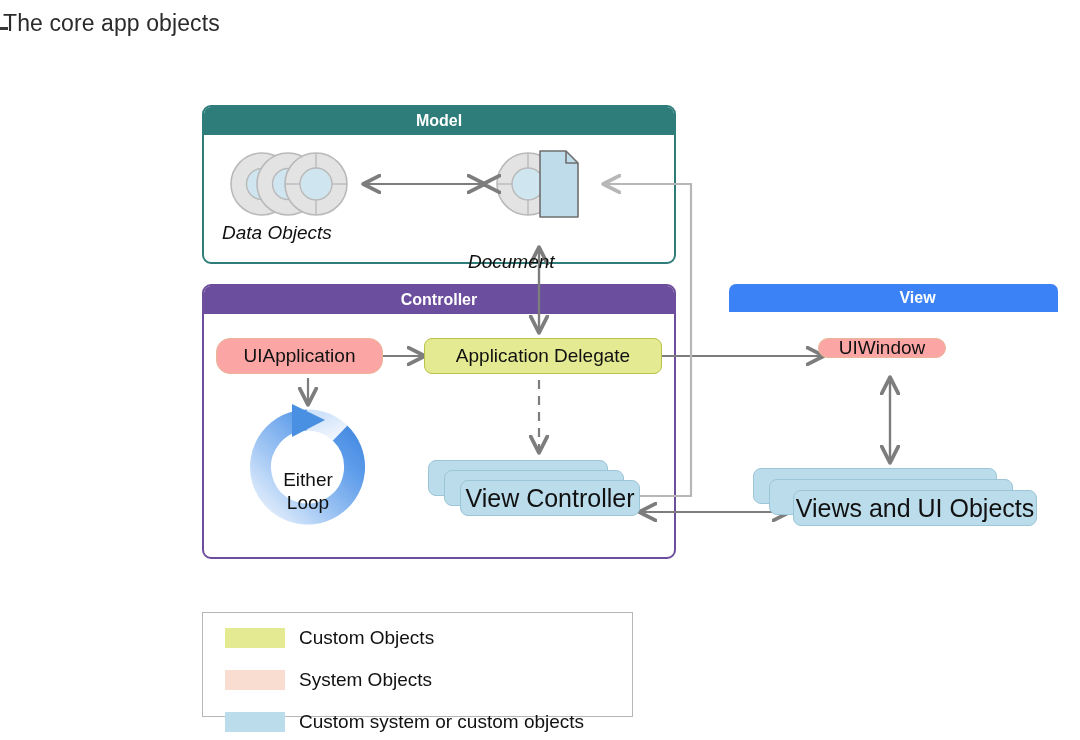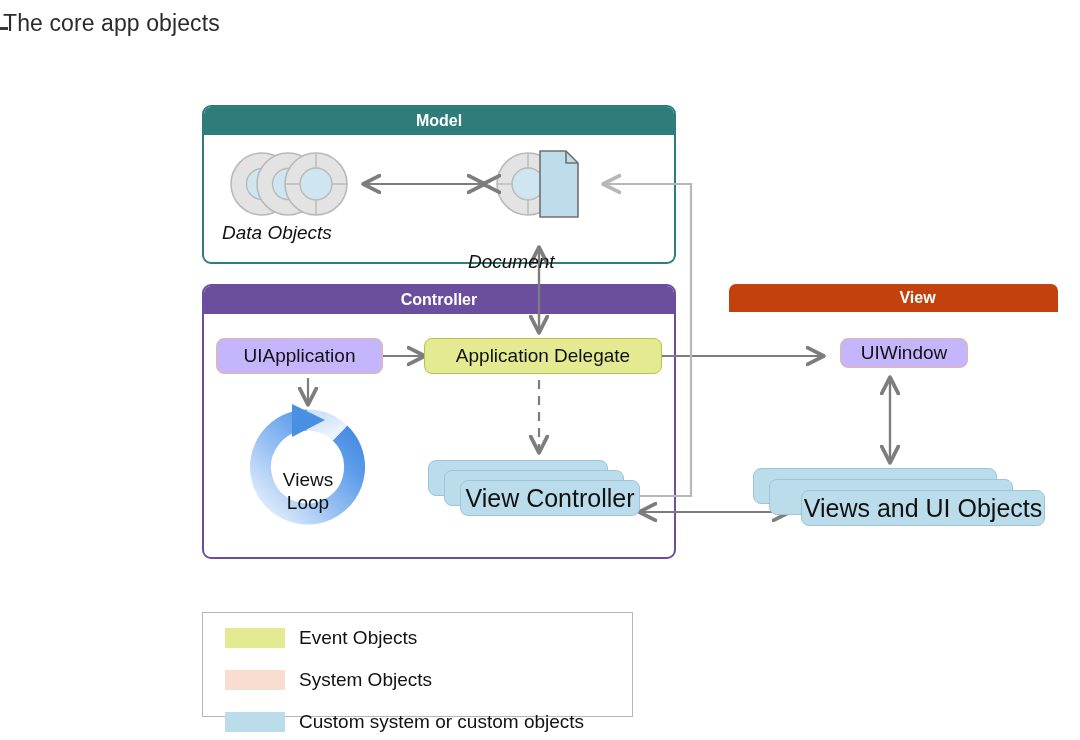--- a/index.html
+++ b/index.html
@@ -23,30 +23,30 @@
     font-size:16px;font-weight:bold;color:#ffffff;
     border-radius:7px 7px 0 0;
   }
   .group .body{position:relative;height:calc(100% - 28px);}
 
   #grp-model{left:202px;top:105px;width:474px;height:159px;border:2px solid #2e7d7b;}
   #grp-model .hdr{background:#2e7d7b;}
   #grp-controller{left:202px;top:284px;width:474px;height:275px;border:2px solid #6d4e9c;}
   #grp-controller .hdr{background:#6b4f9e;}
   #grp-view{left:729px;top:284px;width:329px;height:275px;border:2px solid #cf २2d5e;border-color:#cf2d5e;}
-  #grp-view .hdr{background:#c2410c;padding-left:48px;}
+  #grp-view .hdr{background:#3b82f6;padding-left:48px;}
 
   
   .pill{
     position:absolute;box-sizing:border-box;
     border-radius:8px;border:1.6px solid #000;
     display:flex;align-items:center;justify-content:center;
     font-size:19px;color:#111;white-space:nowrap;
   }
-  .pill.system{background:#c4b5fd;border-color:#e9b697;}
+  .pill.system{background:#fca5a5;border-color:#e9b697;border-radius:14px;}
   .pill.custom{background:#e4ea92;border-color:#b9c249;}
 
   
   .stack{position:absolute;}
   .stack .card{
     position:absolute;box-sizing:border-box;border-radius:8px;
     background:#bbdcea;border:1.6px solid #9cc6d8;
   }
   .stack .card.front{
     display:flex;align-items:center;justify-content:center;
@@ -184,56 +184,56 @@
       <line x1="789" y1="512" x2="640" y2="512" stroke="#7d7d7d" stroke-width="2.2" marker-end="url(#ah)"></line>
     </g>
 
     <path d="M640,496 L691,496 L691,184 L604,184" fill="none" stroke="#b7b7b7" stroke-width="2.2" marker-end="url(#ah-l)"></path>
   </svg>
 
   <div class="icon-label" style="left:222px;top:222px;width:190px;">Data Objects</div>
   <div class="icon-label" style="left:468px;top:212px;width:170px;margin-top:39px;">Document</div>
 
   <div class="eventloop-text" style="left:258px;top:468px;width:100px;">
-    <div>Views</div>
+    <div>Either</div>
     <div>Loop</div>
   </div>
 
   <div class="pill system" style="left:216px;top:338px;width:167px;height:36px;">
     <span>UIApplication</span>
   </div>
 
   <div class="pill custom" style="left:424px;top:338px;width:238px;height:36px;">
     <span>Application Delegate</span>
   </div>
 
   <div class="stack" style="left:428px;top:460px;width:212px;height:56px;">
     <div class="card" style="left:0;top:0;width:180px;height:36px;"></div>
     <div class="card" style="left:16px;top:10px;width:180px;height:36px;"></div>
     <div class="card front" style="left:32px;top:20px;width:180px;height:36px;">
       <span>View Controller</span>
     </div>
   </div>
 
-  <div class="pill system" style="left:840px;top:338px;width:128px;height:30px;">
+  <div class="pill system" style="left:818px;top:338px;width:128px;height:20px;">
     <span>UIWindow</span>
   </div>
 
   <div class="stack" style="left:753px;top:468px;width:276px;height:58px;">
     <div class="card" style="left:0;top:0;width:244px;height:36px;"></div>
     <div class="card" style="left:16px;top:11px;width:244px;height:36px;"></div>
-    <div class="card front" style="left:48px;top:22px;width:244px;height:36px;">
+    <div class="card front" style="left:40px;top:22px;width:244px;height:36px;">
       <span>Views and UI Objects</span>
     </div>
   </div>
 
   <div id="legend">
     <div class="row">
       <span class="swatch sw-custom"></span>
-      <span class="lbl">Event Objects</span>
+      <span class="lbl">Custom Objects</span>
     </div>
     <div class="row">
       <span class="swatch sw-system"></span>
       <span class="lbl">System Objects</span>
     </div>
     <div class="row">
       <span class="swatch sw-either"></span>
       <span class="lbl">Custom system or custom objects</span>
     </div>
   </div>

